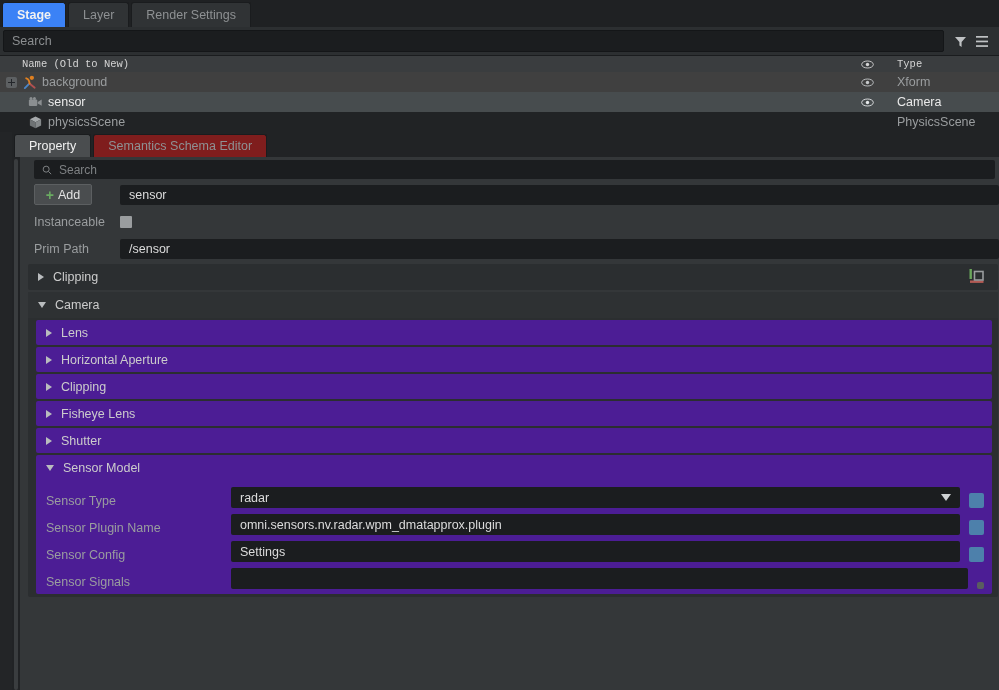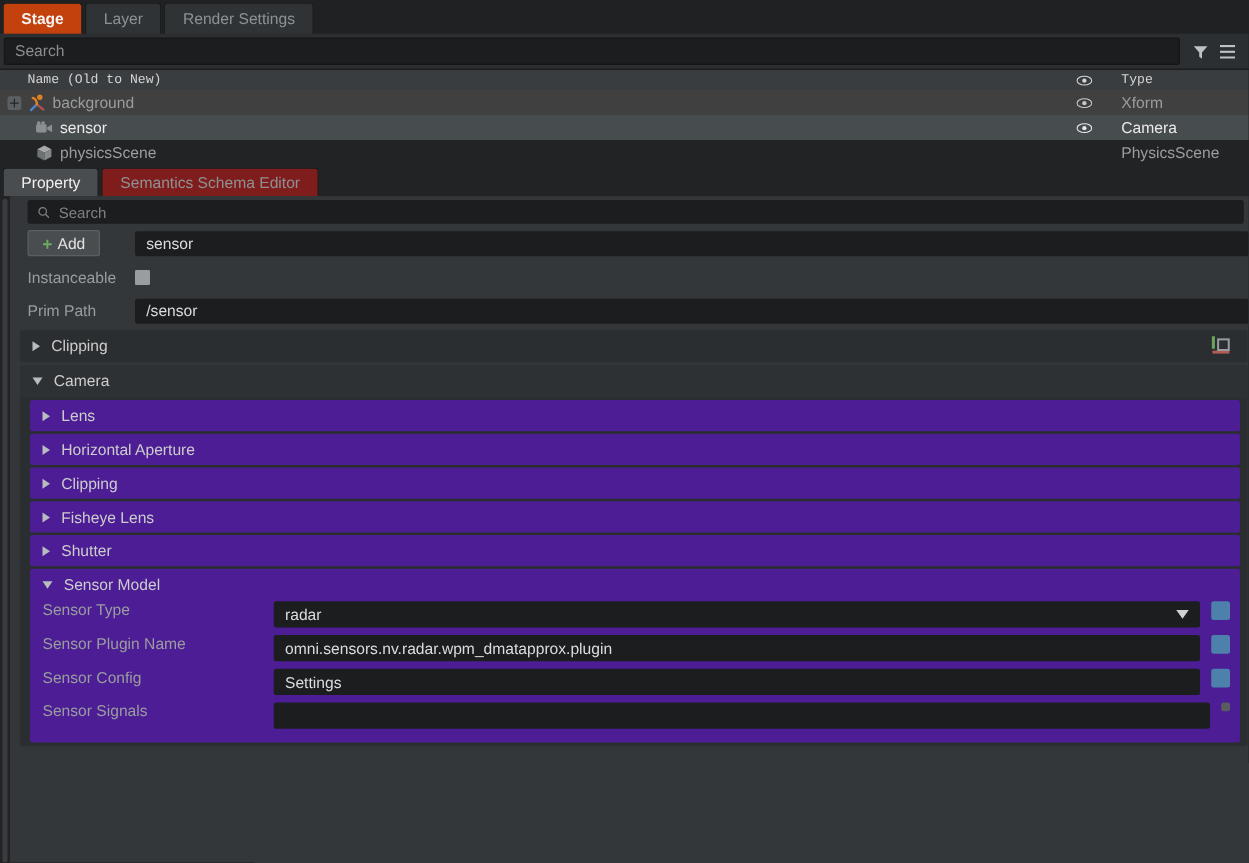--- a/index.html
+++ b/index.html
@@ -16,21 +16,21 @@
   
   .stage-panel { background: #25282a; }
   .tabbar { height: 27px; display: flex; align-items: flex-end; background: #1f2123; padding-left: 2px; }
   .tab {
     height: 25px; padding: 0 14px; display: flex; align-items: center;
     font-size: 12.5px; color: #8e9193; background: #303335;
     border-top-left-radius: 3px; border-top-right-radius: 3px;
     margin-right: 2px; border: 1px solid #1a1c1e; border-bottom: none;
     cursor: default; white-space: nowrap;
   }
-  .tab.active { background: #c2410c; color: #f2f2f2; font-weight: bold; }
+  .tab.active { background: #3b82f6; color: #f2f2f2; font-weight: bold; }
 
   .search-row { height: 28px; background: #2c2f31; display: flex; align-items: center; padding: 0 3px; }
   .search-box {
     flex: 1; height: 22px; background: #1b1d1f; border: 1px solid #141618;
     display: flex; align-items: center; padding: 0 8px; color: #8b8e90; font-size: 12.5px;
     border-radius: 2px;
   }
   .search-tools { display: flex; align-items: center; gap: 6px; padding: 0 6px 0 8px; }
   .icon-btn { width: 16px; height: 16px; display: flex; align-items: center; justify-content: center; cursor: pointer; }
 
@@ -56,21 +56,21 @@
     width: 11px; height: 11px; background: #5d6062; border-radius: 2px;
     position: relative; flex: 0 0 auto; cursor: pointer;
   }
   .expander::before, .expander::after {
     content:""; position:absolute; background:#23262a;
   }
   .expander::before { left: 2px; top: 5px; width: 7px; height: 1px; }
   .expander::after { left: 5px; top: 2px; width: 1px; height: 7px; }
 
   
-  .prop-panel { flex: 1; display: flex; flex-direction: column; background: #232527; min-height: 0; }
+  .prop-panel { flex: 1; display: flex; flex-direction: column; background: #232527; min-height: 0; padding-left: 12px; }
   .prop-tabbar { height: 25px; display: flex; align-items: flex-end; background: #212325; padding-left: 2px; }
   .prop-tab {
     height: 23px; padding: 0 14px; display: flex; align-items: center;
     font-size: 12.5px; color: #8e9193; background: #7f1d1d;
     border-top-left-radius: 3px; border-top-right-radius: 3px; margin-right: 2px;
     border: 1px solid #1a1c1e; border-bottom: none; cursor: default; white-space: nowrap;
   }
   .prop-tab.active { background: #4a4d4f; color: #f0f0f0; }
 
   .prop-body { flex: 1; display: flex; min-height: 0; }
@@ -106,21 +106,21 @@
   }
   .sec-head.camera { background: #2e3133; }
   .arrow { width: 0; height: 0; flex: 0 0 auto; }
   .arrow.right { border-left: 6px solid #b9bcbe; border-top: 4px solid transparent; border-bottom: 4px solid transparent; }
   .arrow.down { border-top: 6px solid #b9bcbe; border-left: 4px solid transparent; border-right: 4px solid transparent; }
   .sub { background: #4c1d95; margin: 2px 6px 0 8px; border-radius: 2px; }
   .sub:last-child { margin-bottom: 0; }
   .sub-head { height: 25px; display: flex; align-items: center; gap: 9px; padding-left: 10px; color: #ccc; font-size: 12.5px; cursor: pointer; }
   .camera-wrap { padding-bottom: 3px; }
   .sensor-fields { padding: 1px 0 5px 0; }
-  .srow { height: 27px; display: flex; align-items: flex-start; padding-left: 10px; }
+  .srow { height: 27px; display: flex; align-items: flex-end; padding-left: 10px; }
   .slabel { width: 185px; color: #9a9d9f; font-size: 12.5px; flex: 0 0 auto; }
   .sfield {
     flex: 1; height: 21px; background: #1b1d1f; border-radius: 2px;
     display: flex; align-items: center; padding: 0 9px; color: #dcdcdc; font-size: 12.5px;
   }
   .sfield .caret { margin-left: auto; width:0;height:0;
     border-top: 7px solid #cfd2d4; border-left: 5px solid transparent; border-right: 5px solid transparent; }
   .badge { width: 15px; height: 15px; border-radius: 2px; margin: 0 8px 0 9px; flex: 0 0 auto; }
   .badge.sm { width: 7px; height: 7px; background: #5a5d5f; }
   .transform-gizmo { margin-left: auto; margin-right: 8px; width: 26px; height: 22px;

